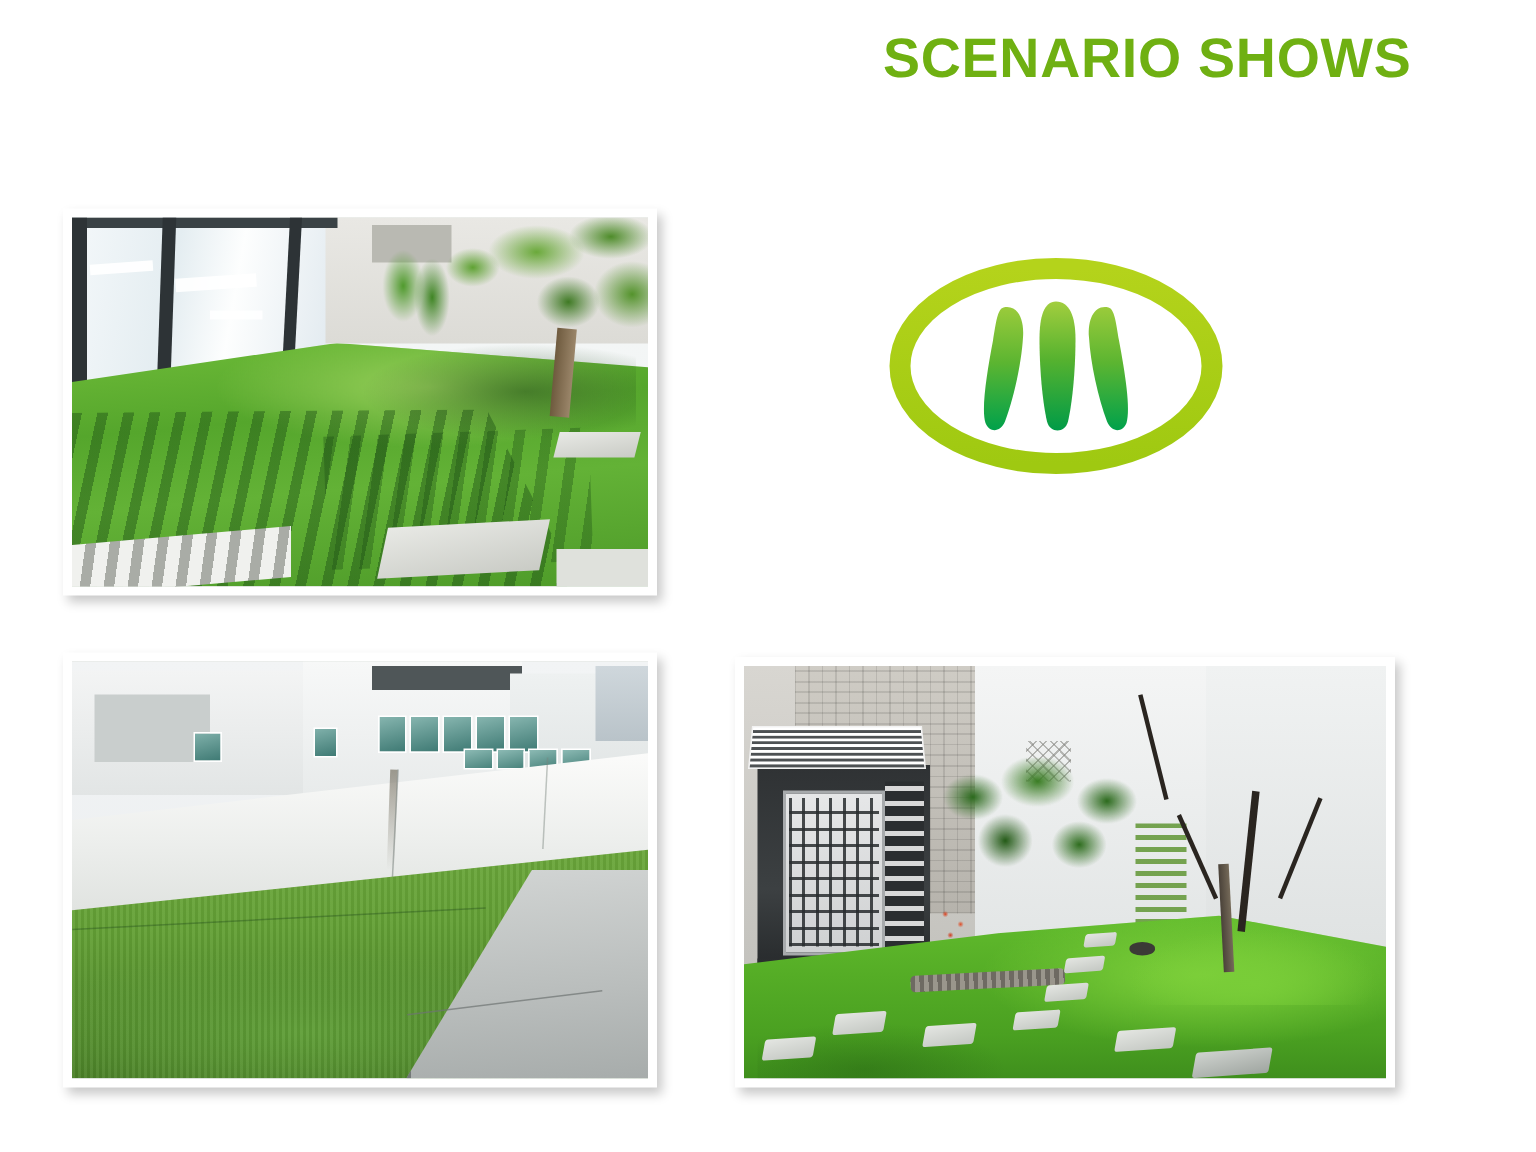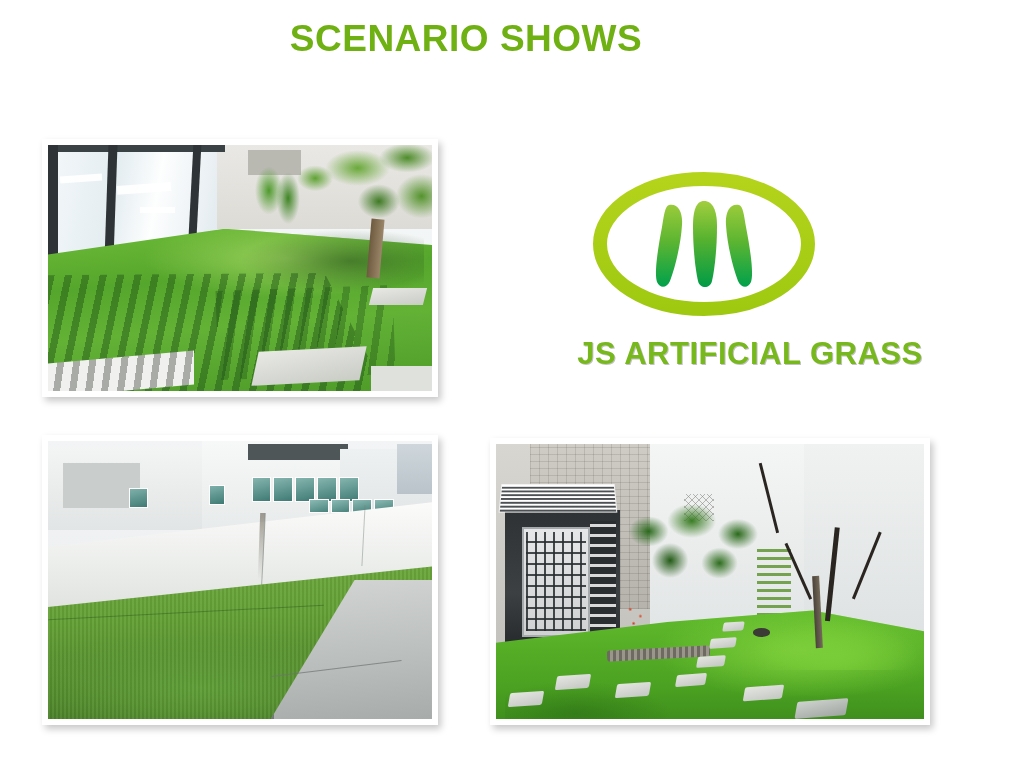--- a/index.html
+++ b/index.html
@@ -15,23 +15,23 @@
   .slide {
     position: relative;
     width: 1024px;
     height: 768px;
     background: #ffffff;
   }
 
   
   .title {
     position: absolute;
-    left: 4px; top: 18px;
+    left: 17px; top: 18px;
     width: 924px;
-    text-align: center;
+    text-align: right;
     font-size: 37px;
     font-weight: bold;
     letter-spacing: 0.5px;
     color: #6FB012;
     font-family: "Liberation Sans", sans-serif;
   }
 
   .subtitle {
     position: absolute;
     left: 0; top: 86px;
@@ -544,16 +544,15 @@
         <ellipse cx="116" cy="74" rx="104" ry="65" fill="none" stroke="url(#ringGrad)" stroke-width="14"></ellipse>
 
         <path d="M 81 35 C 90 33 95 42 94 55 C 93 72 88 95 82 111 C 79 118 72 119 69 112 C 66 103 70 78 74 57 C 76 45 77 36 81 35 Z" fill="url(#bladeGrad)"></path>
 
         <path d="M 116 31 C 125 31 129 41 129 56 C 129 76 127 98 124 111 C 122 119 112 119 110 111 C 107 98 105 76 105 56 C 105 41 108 31 116 31 Z" fill="url(#bladeGrad2)"></path>
 
         <path d="M 151 35 C 155 36 156 45 158 57 C 162 78 166 103 163 112 C 160 119 153 118 150 111 C 144 95 139 72 138 55 C 137 42 142 33 151 35 Z" fill="url(#bladeGrad)"></path>
       </svg>
     </div>
 
-    <div class="brand-text">JS ARTIFICIAL GRASS</div>
   </div>
 
 </div>
 
 </body></html>

